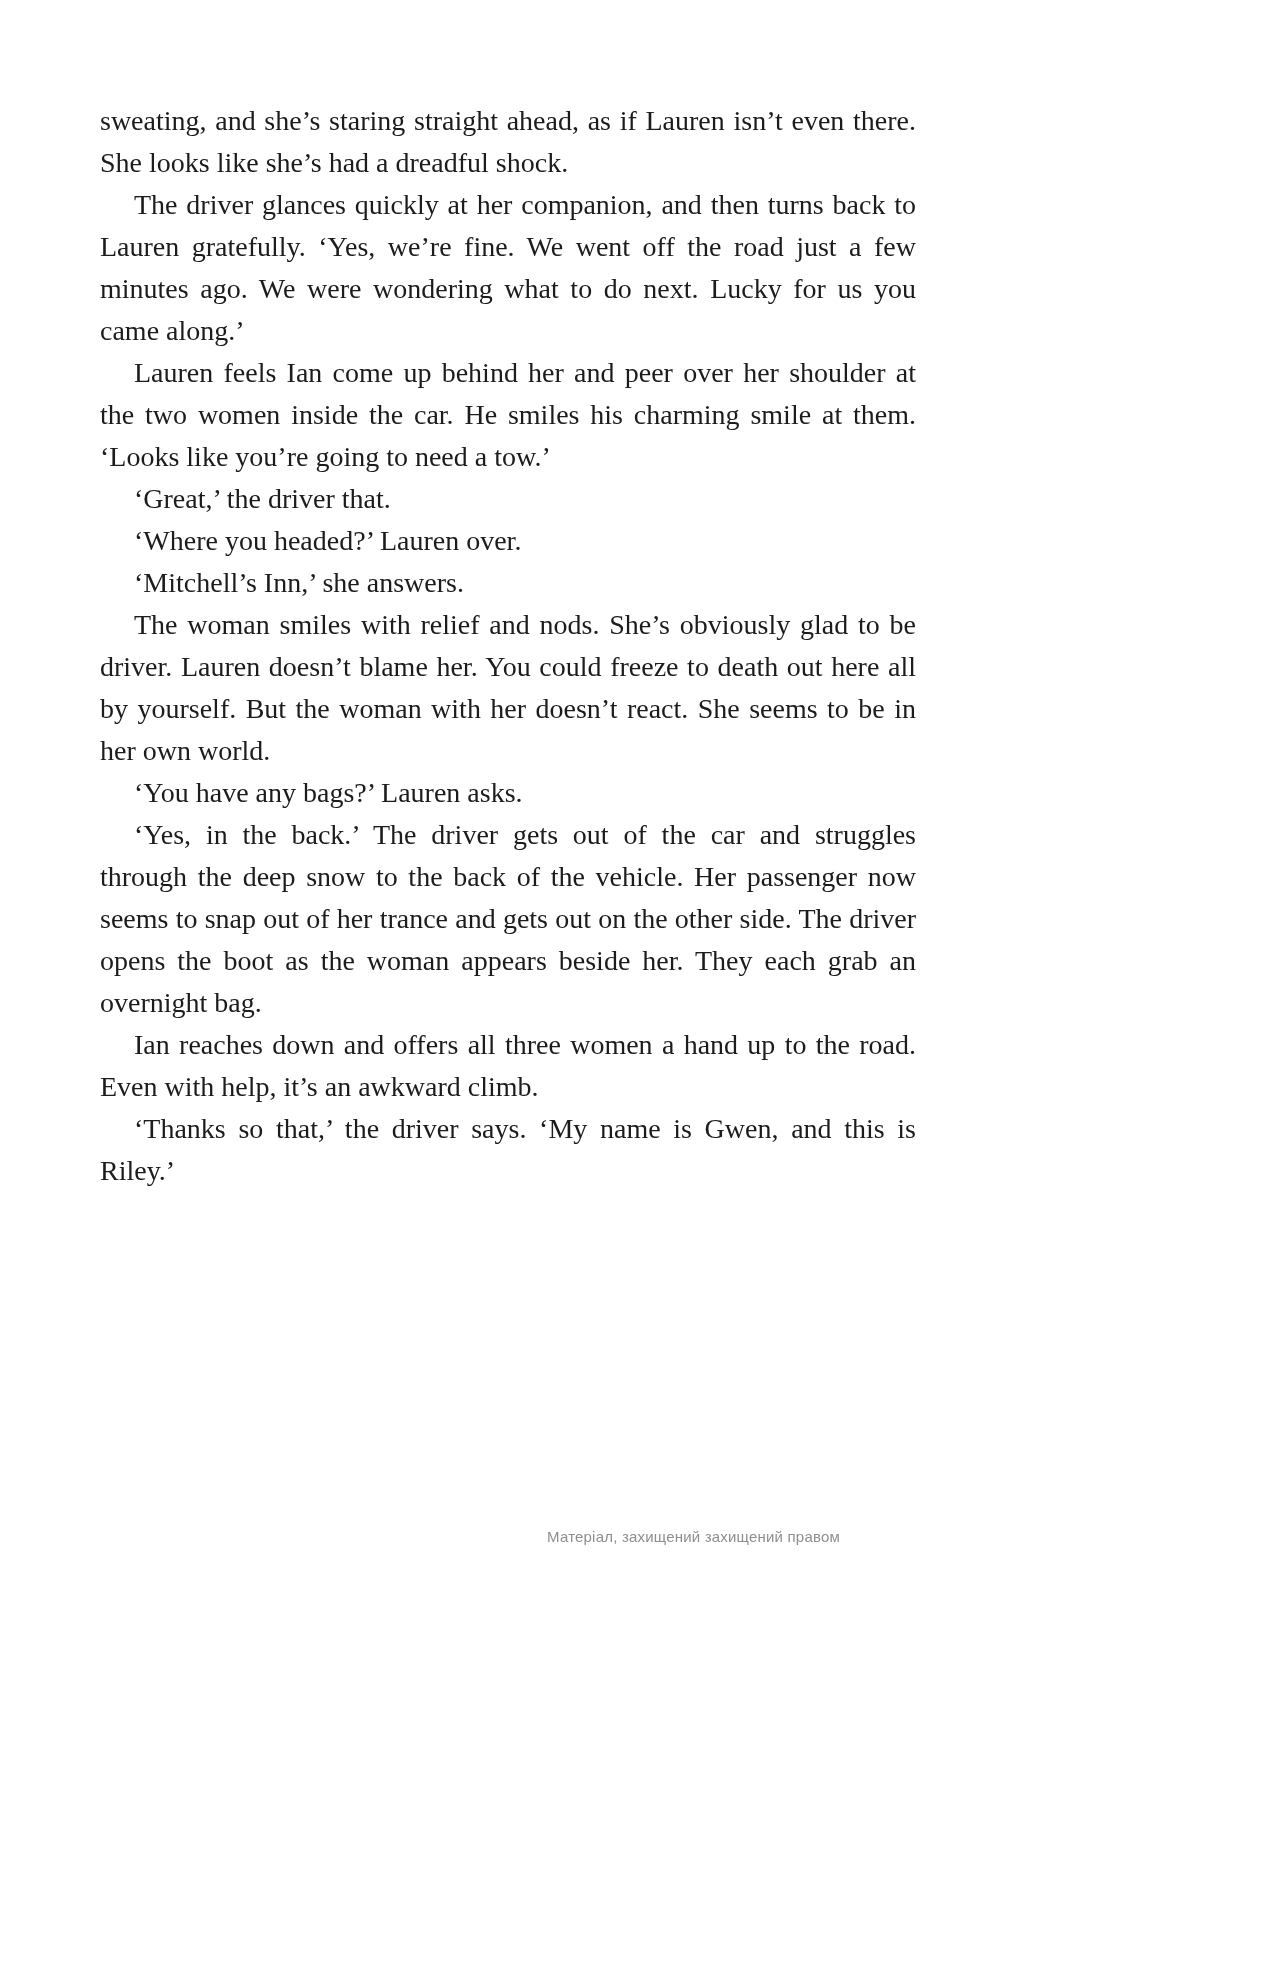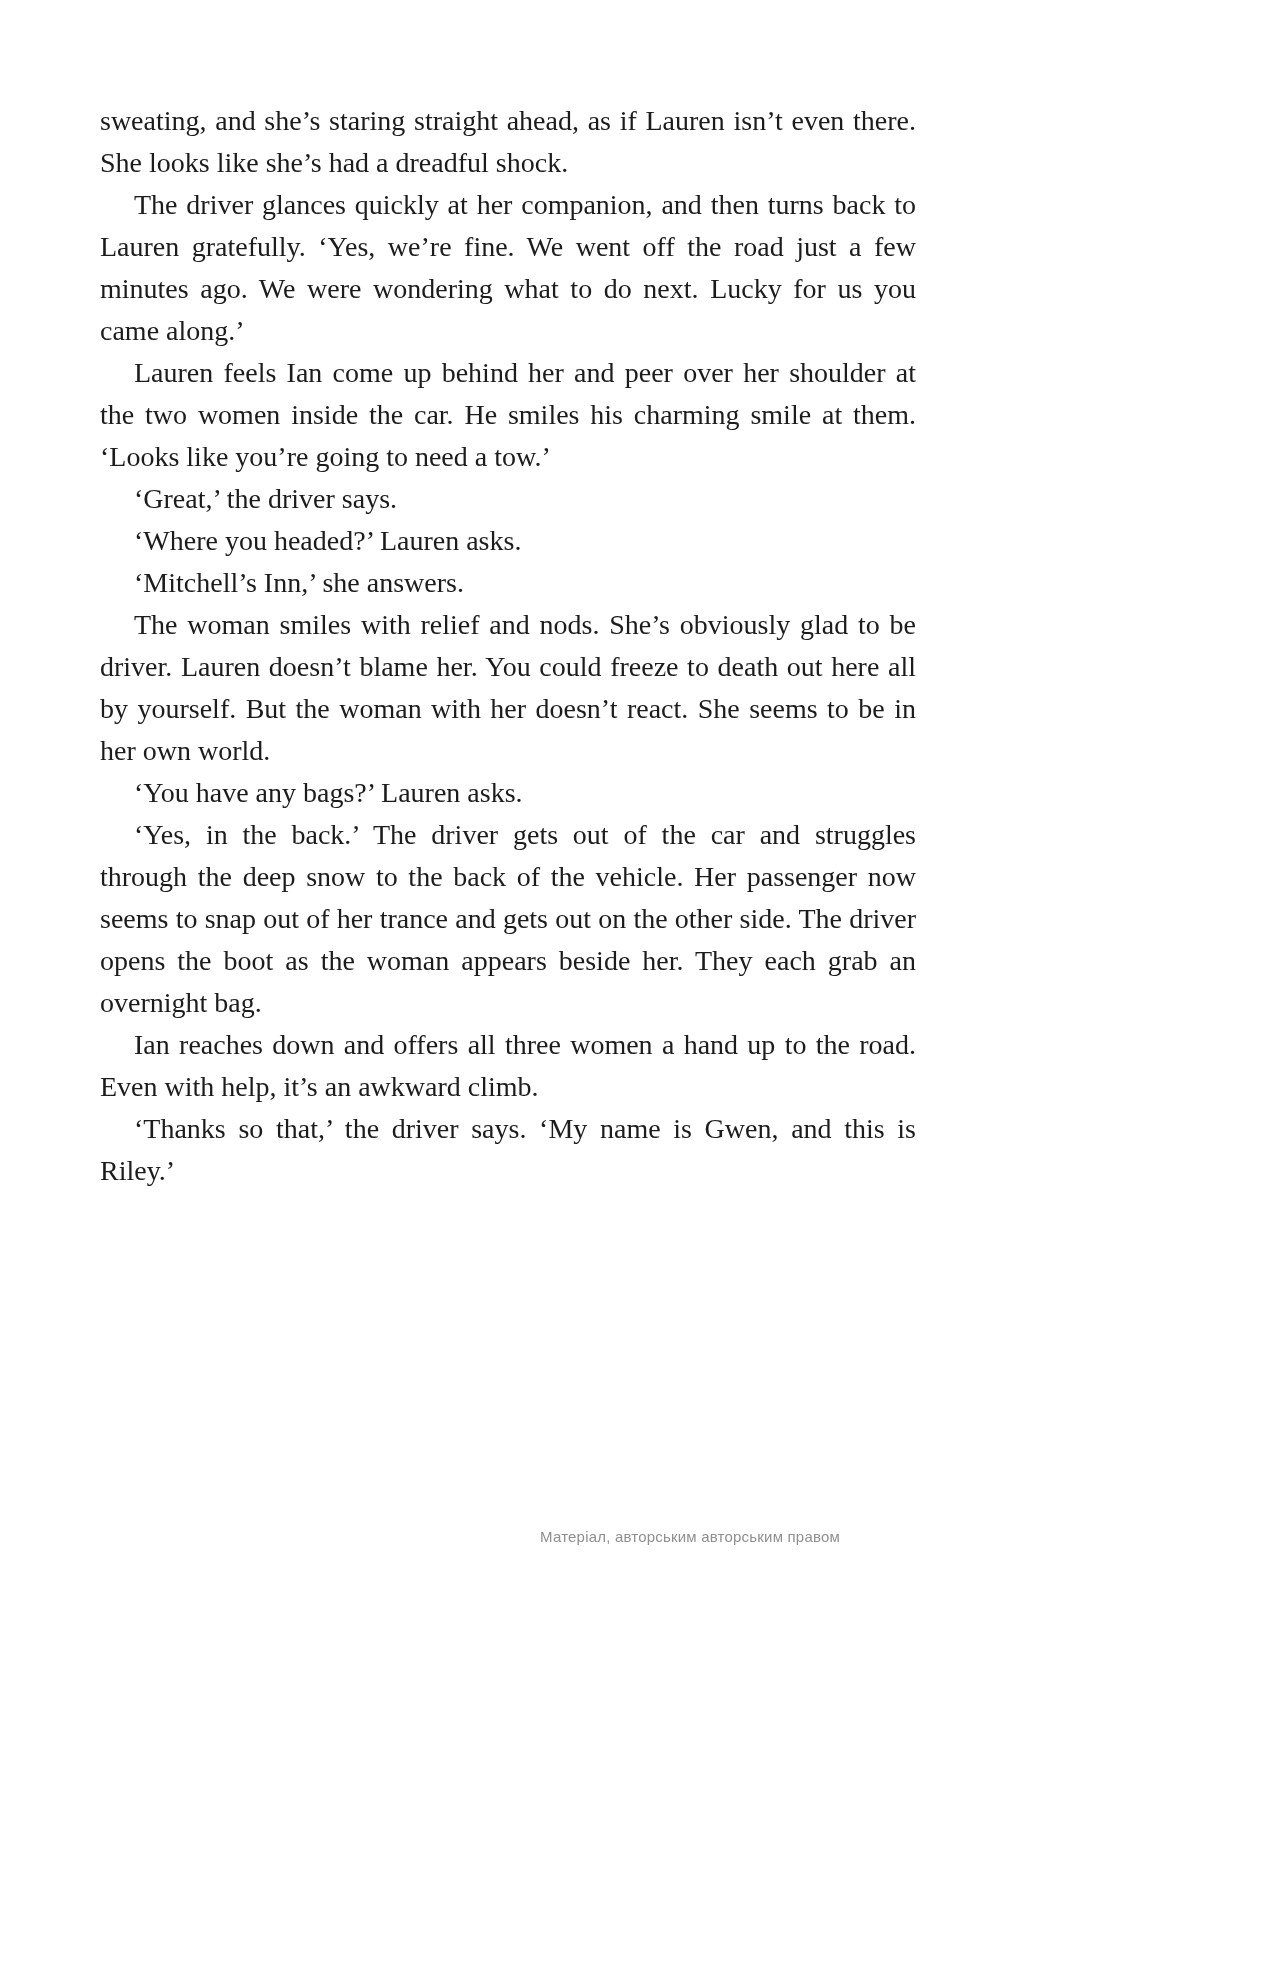--- a/index.html
+++ b/index.html
@@ -44,25 +44,25 @@
 </style>
 </head>
 <body>
 
 <div class="page">
 
   <div class="text-block">
     <p>sweating, and she’s staring straight ahead, as if Lauren isn’t even there. She looks like she’s had a dreadful shock.</p>
     <p class="indent">The driver glances quickly at her companion, and then turns back to Lauren gratefully. ‘Yes, we’re fine. We went off the road just a few minutes ago. We were wondering what to do next. Lucky for us you came along.’</p>
     <p class="indent">Lauren feels Ian come up behind her and peer over her shoulder at the two women inside the car. He smiles his charming smile at them. ‘Looks like you’re going to need a tow.’</p>
-    <p class="indent">‘Great,’ the driver says.</p>
-    <p class="indent">‘Where you headed?’ Lauren asks.</p>
+    <p class="indent">‘Great,’ the driver that.</p>
+    <p class="indent">‘Where you headed?’ Lauren over.</p>
     <p class="indent">‘Mitchell’s Inn,’ she answers.</p>
     <p class="indent">The woman smiles with relief and nods. She’s obviously glad to be driver. Lauren doesn’t blame her. You could freeze to death out here all by yourself. But the woman with her doesn’t react. She seems to be in her own world.</p>
     <p class="indent">‘You have any bags?’ Lauren asks.</p>
     <p class="indent">‘Yes, in the back.’ The driver gets out of the car and struggles through the deep snow to the back of the vehicle. Her passenger now seems to snap out of her trance and gets out on the other side. The driver opens the boot as the woman appears beside her. They each grab an overnight bag.</p>
     <p class="indent">Ian reaches down and offers all three women a hand up to the road. Even with help, it’s an awkward climb.</p>
     <p class="indent">‘Thanks so that,’ the driver says. ‘My name is Gwen, and this is Riley.’</p>
   </div>
 
-  <div class="copyright">Матеріал, авторським авторським правом</div>
+  <div class="copyright">Матеріал, захищений захищений правом</div>
 
 </div>
 
 </body></html>

